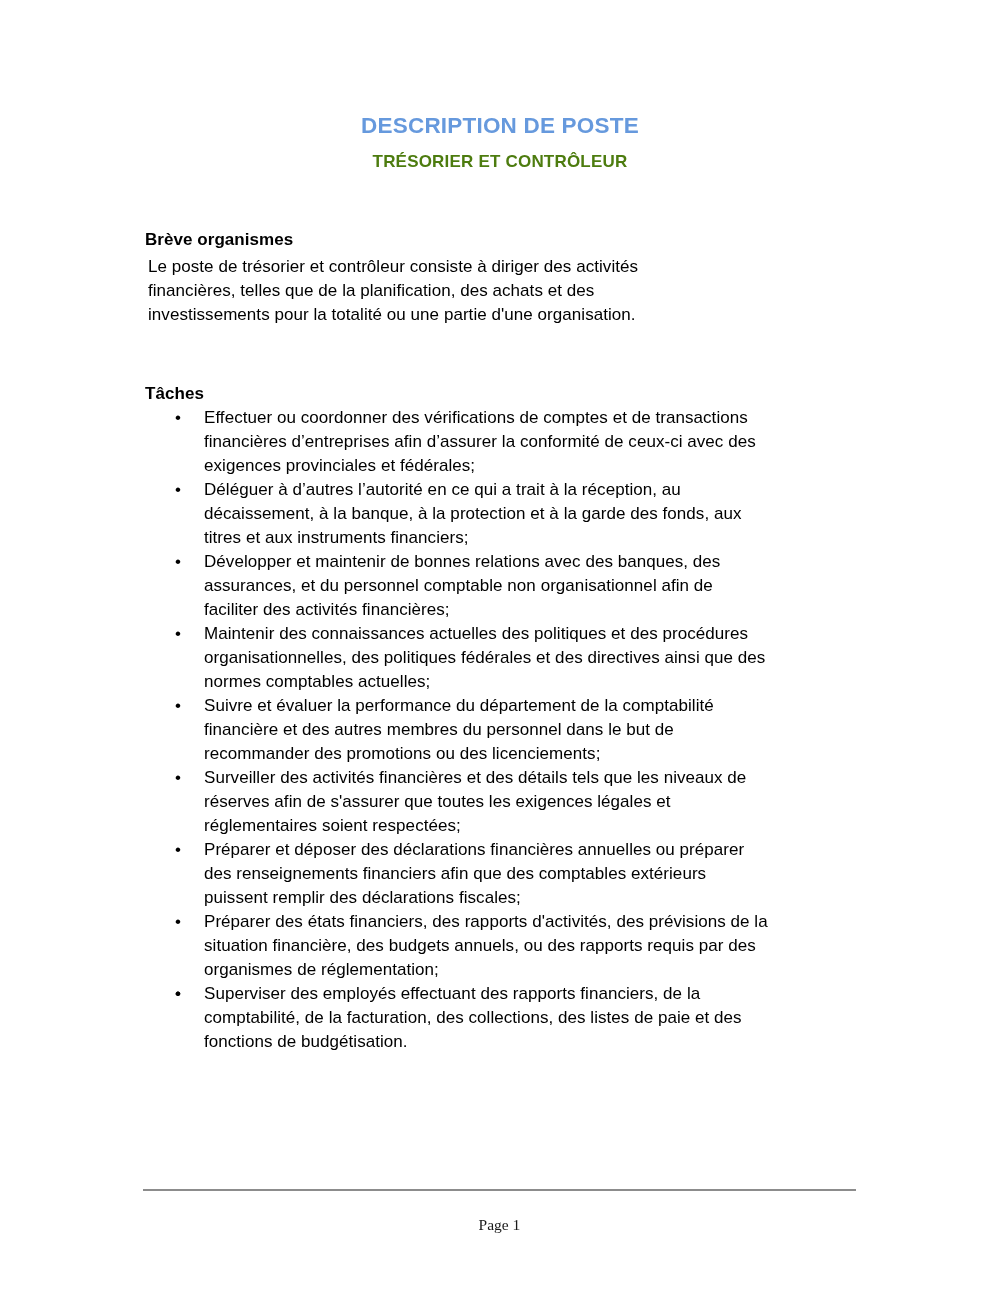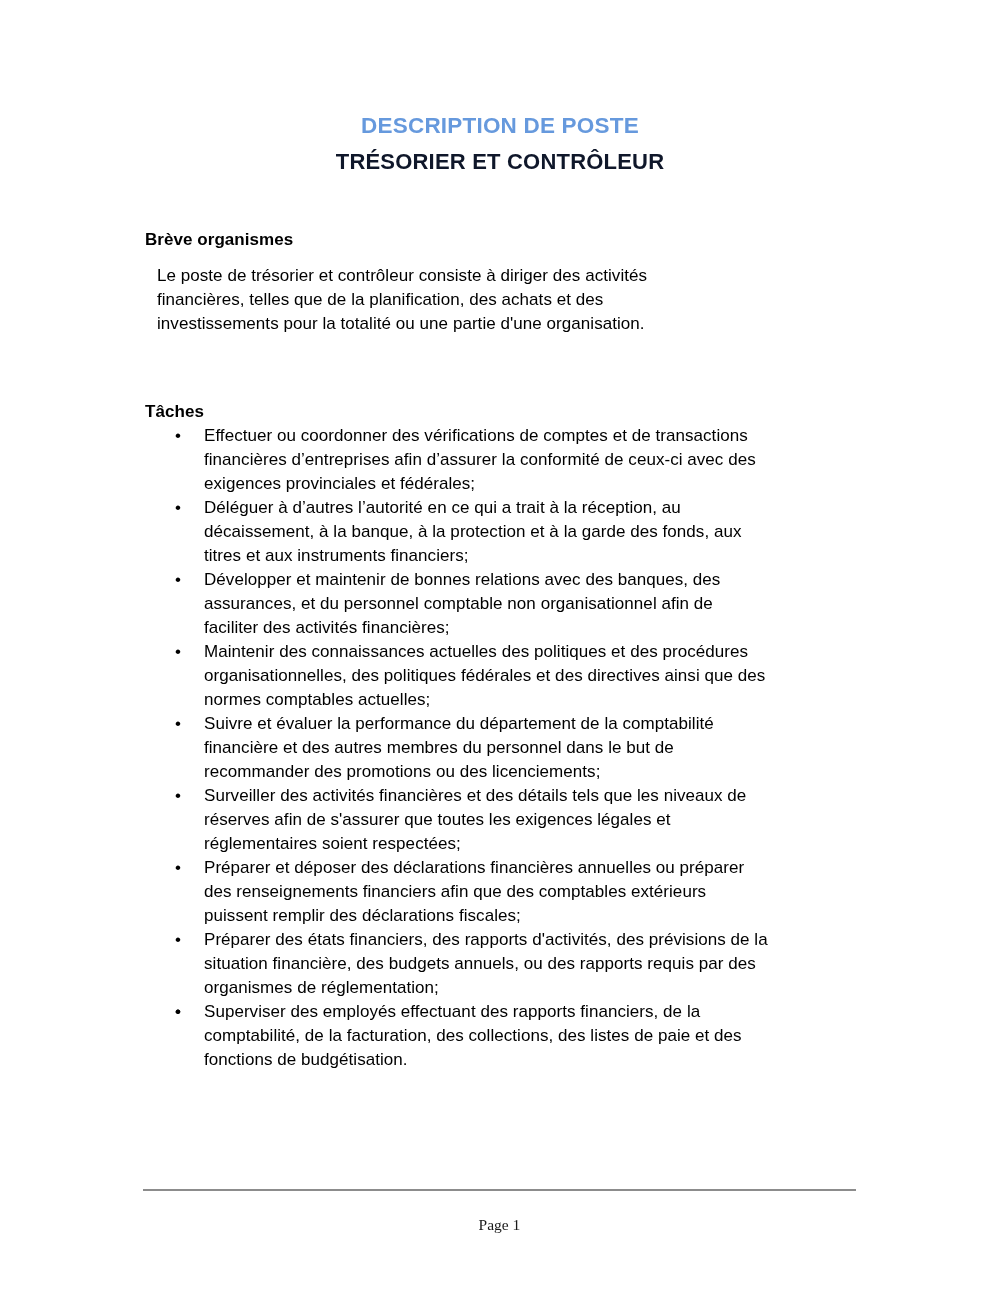--- a/index.html
+++ b/index.html
@@ -36,25 +36,25 @@
   }
   .doc-kicker {
     font-size: 22.5px;
     font-weight: bold;
     letter-spacing: 0.2px;
     line-height: 28px;
     color: #6699DD;
     margin: 0;
   }
   .doc-title {
-    font-size: 22px;
+    font-size: 17px;
     font-weight: bold;
     letter-spacing: 0.2px;
     line-height: 28px;
-    color: #0f172a;
+    color: #4d7c0f;
     margin: 8px 0 0 0;
   }
 
   
   .body-area {
     position: absolute;
     left: 145px;
     top: 228px;
     width: 712px;
   }
@@ -63,21 +63,21 @@
     font-size: 17px;
     font-weight: bold;
     line-height: 24px;
     margin: 0 0 0 0;
     letter-spacing: 0.05px;
   }
 
   .section-paragraph {
     font-size: 17px;
     line-height: 24px;
-    margin: 12px;
+    margin: 3px;
     width: 540px;
     letter-spacing: 0.05px;
   }
 
   .section-gap {
     height: 52px;
   }
 
   ul.task-list {
     list-style: none;

